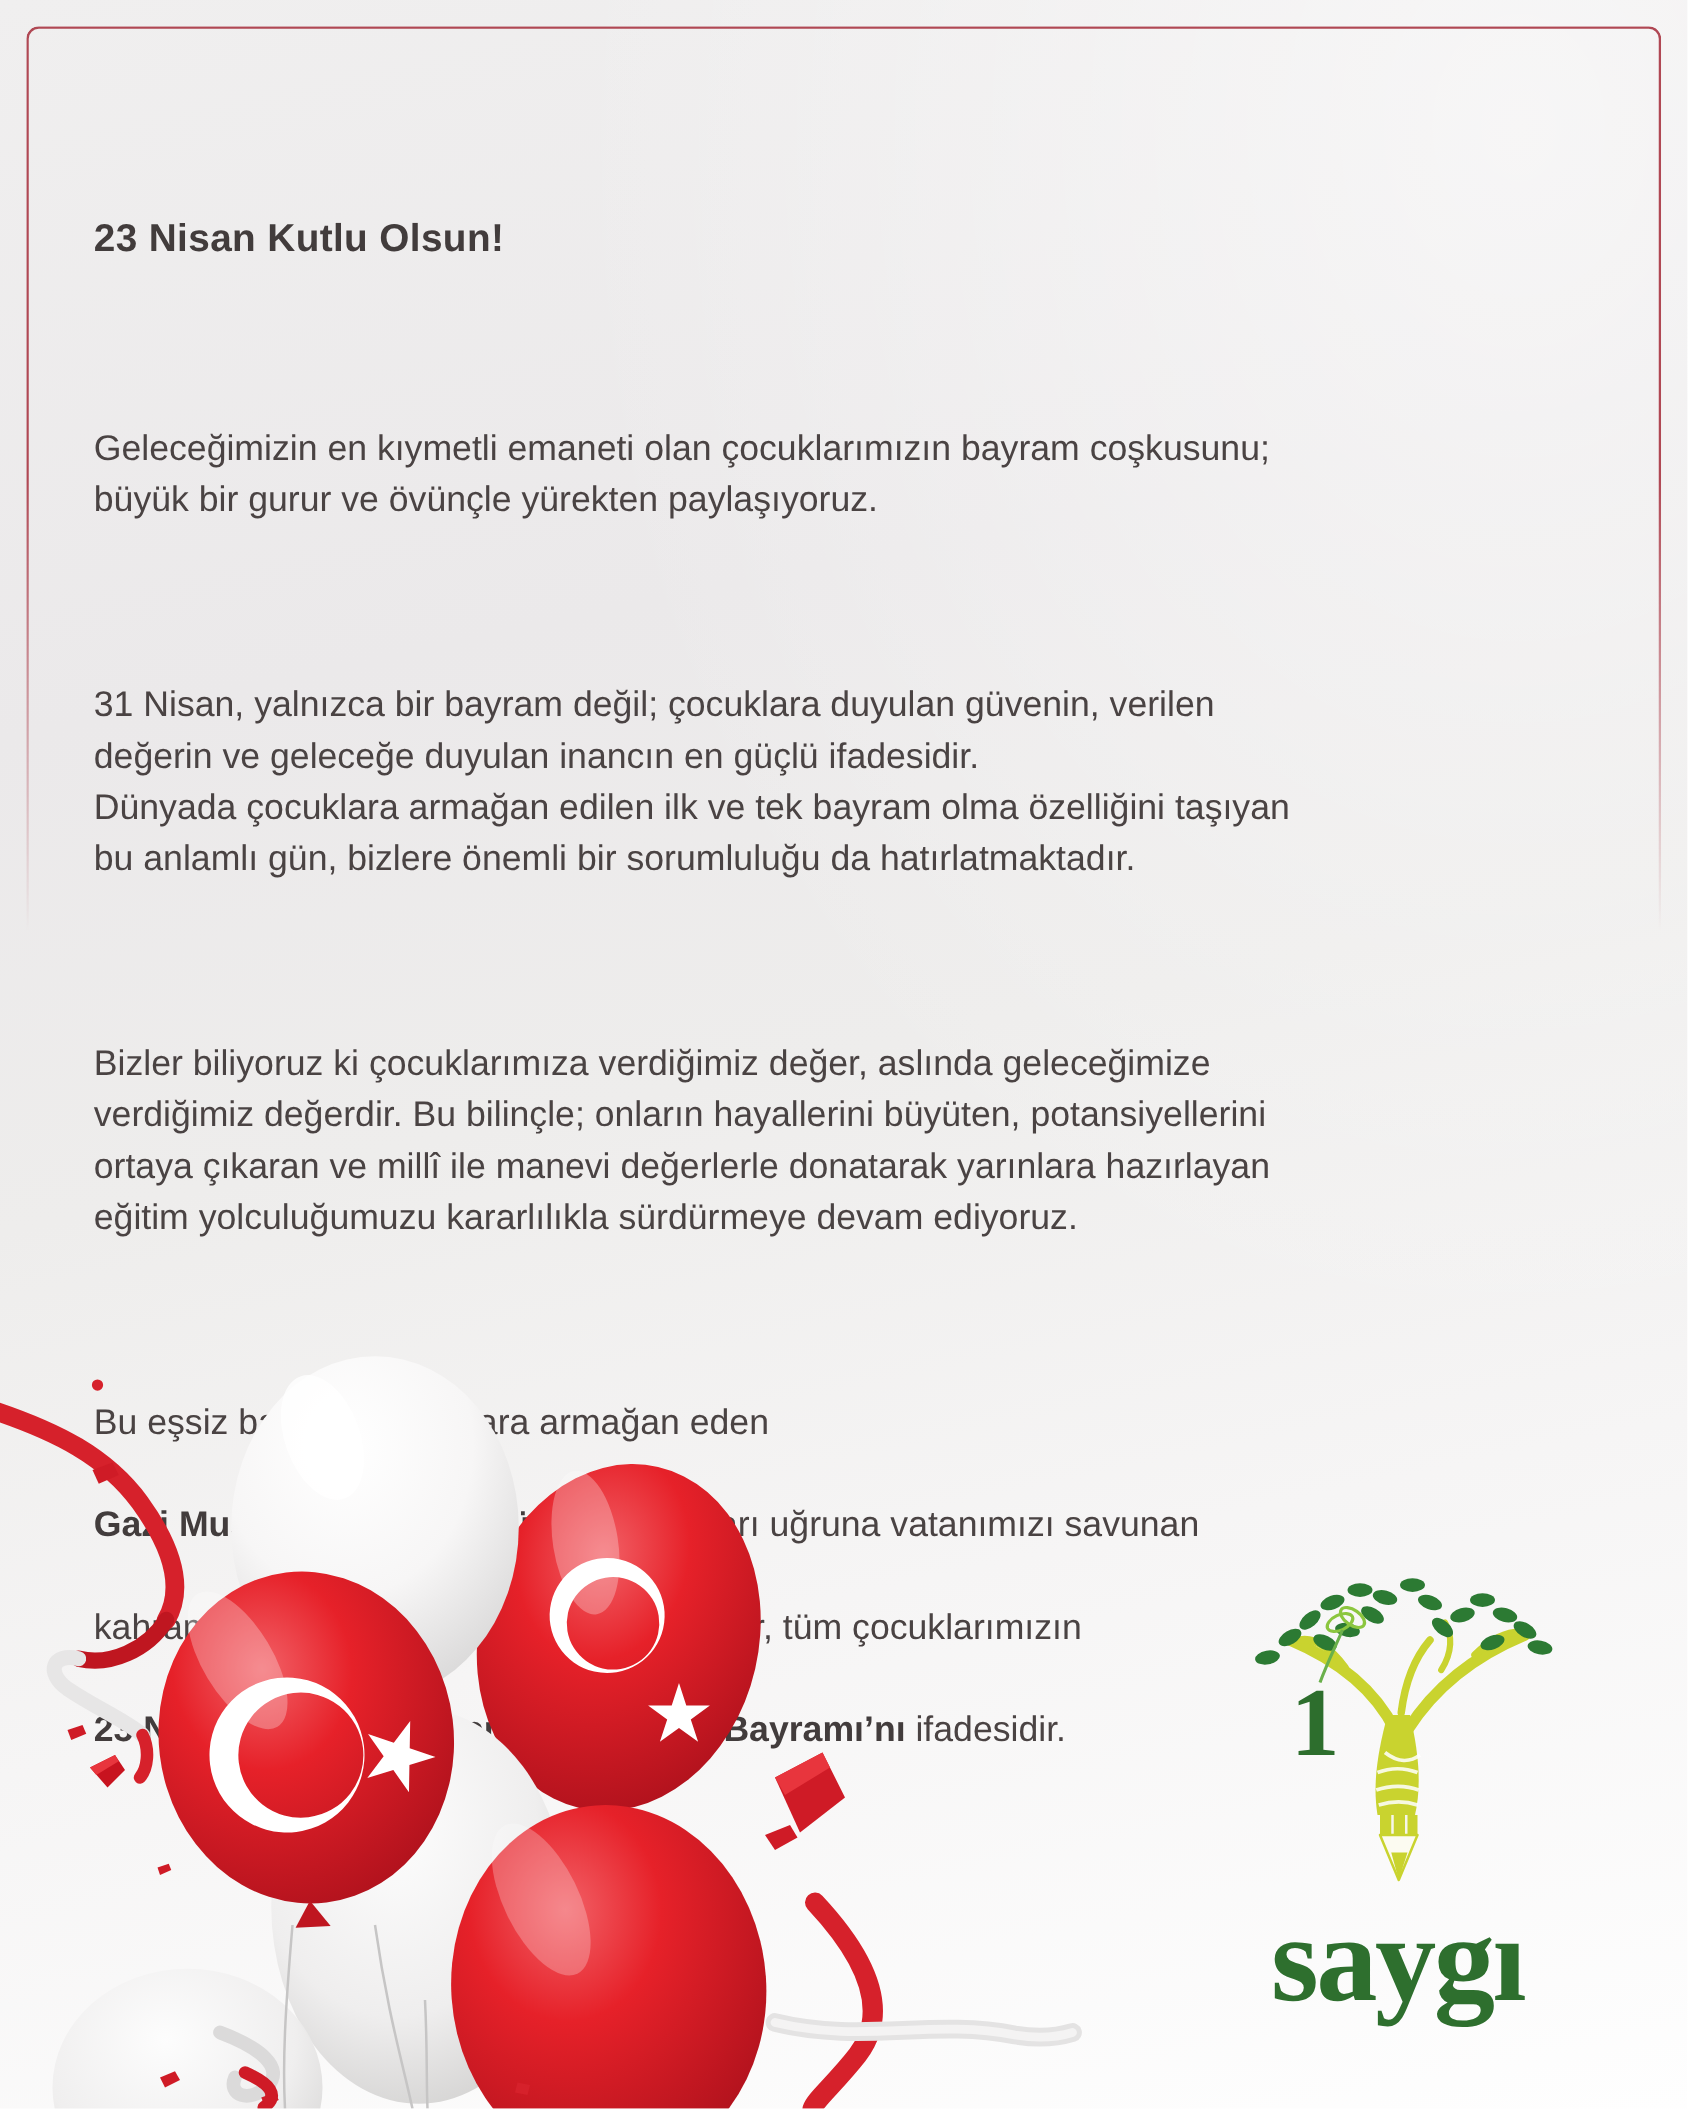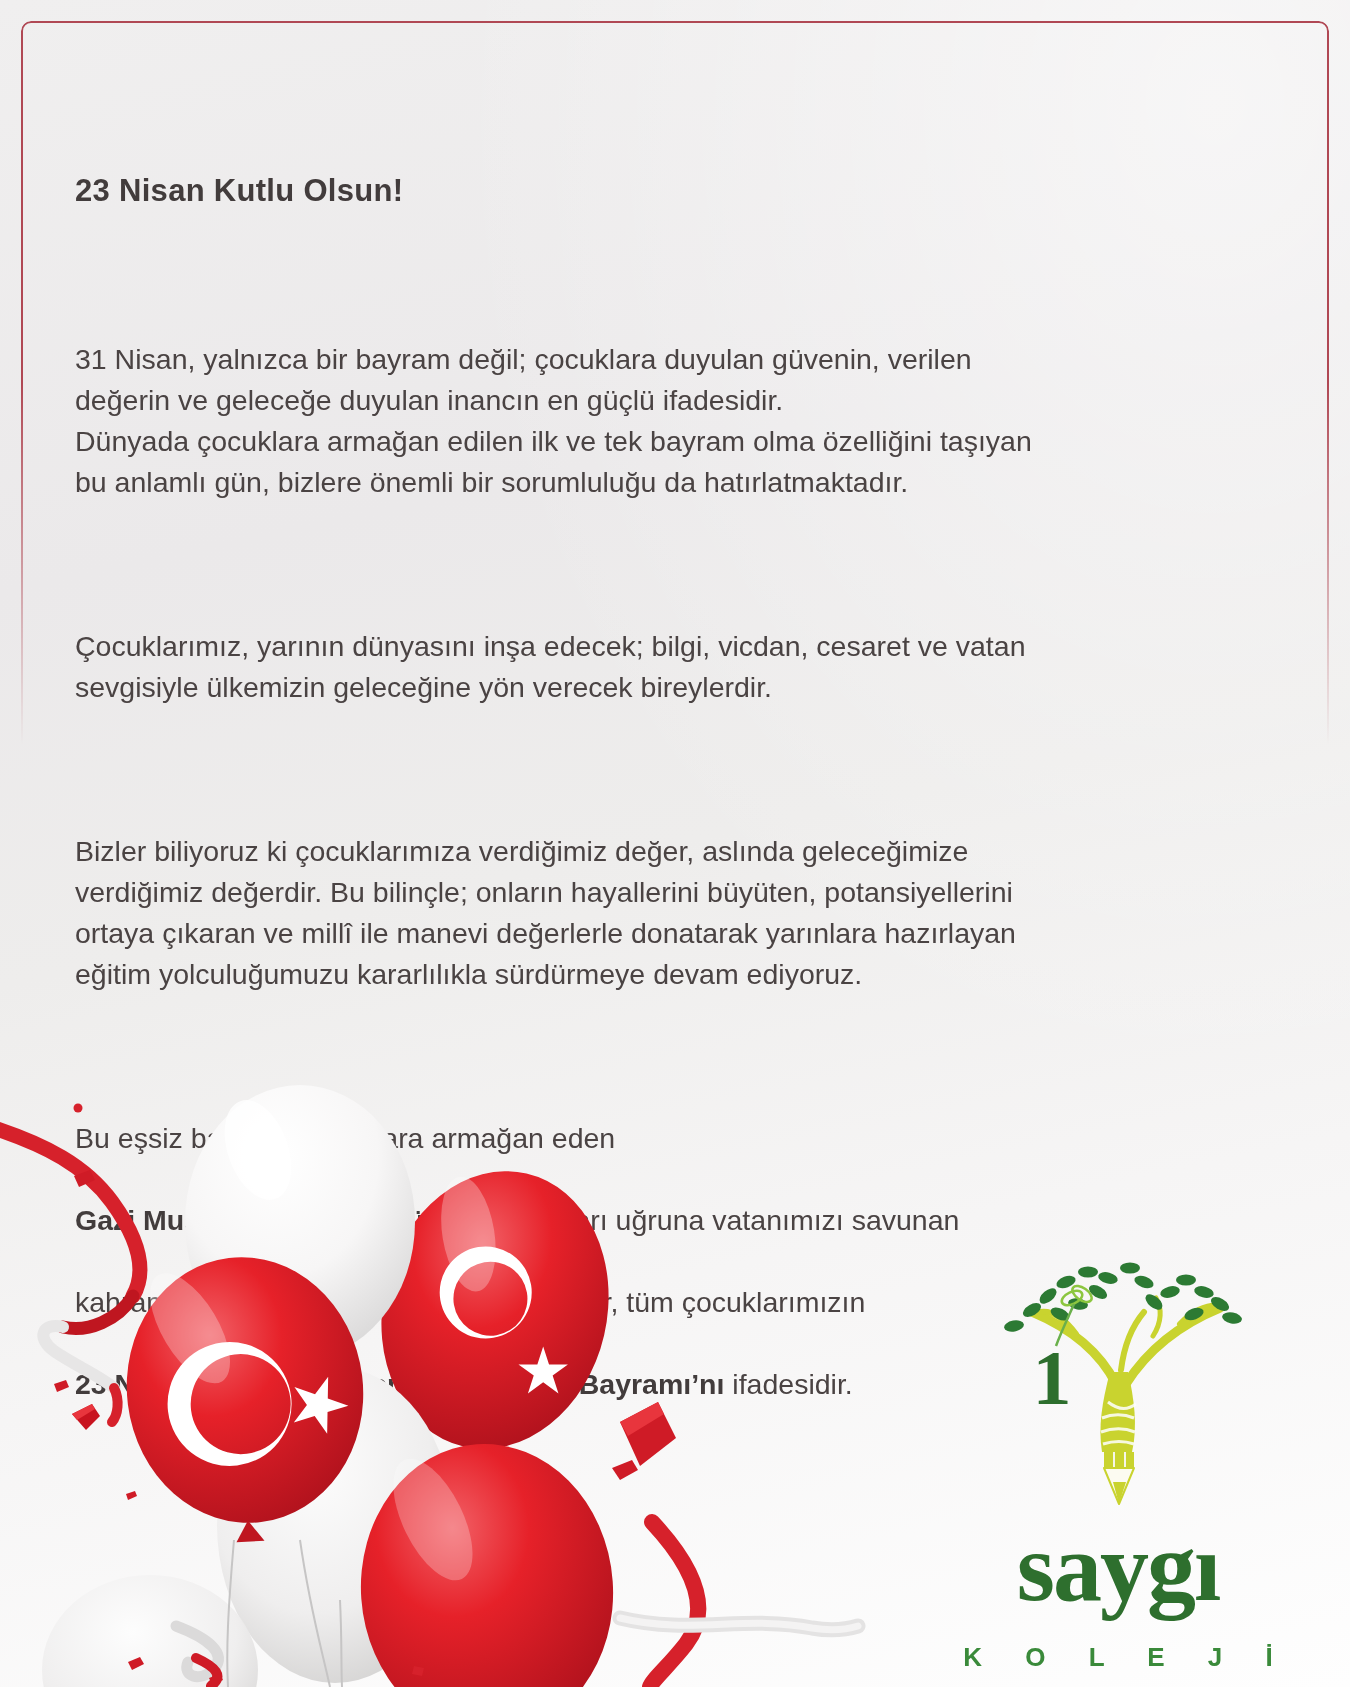--- a/index.html
+++ b/index.html
@@ -49,26 +49,26 @@
 </style>
 </head>
 <body>
 
 <div class="poster">
 
   <div class="frame"></div>
 
   <div class="content">
     <h1 class="title">23 Nisan Kutlu Olsun!</h1>
+    <p class="para">Geleceğimizin en kıymetli emaneti olan çocuklarımızın bayram coşkusunu;
+büyük bir gurur ve övünçle yürekten paylaşıyoruz.</p>
     <p class="para">31 Nisan, yalnızca bir bayram değil; çocuklara duyulan güvenin, verilen
 değerin ve geleceğe duyulan inancın en güçlü ifadesidir.
 Dünyada çocuklara armağan edilen ilk ve tek bayram olma özelliğini taşıyan
 bu anlamlı gün, bizlere önemli bir sorumluluğu da hatırlatmaktadır.</p>
-    <p class="para">Çocuklarımız, yarının dünyasını inşa edecek; bilgi, vicdan, cesaret ve vatan
-sevgisiyle ülkemizin geleceğine yön verecek bireylerdir.</p>
     <p class="para">Bizler biliyoruz ki çocuklarımıza verdiğimiz değer, aslında geleceğimize
 verdiğimiz değerdir. Bu bilinçle; onların hayallerini büyüten, potansiyellerini
 ortaya çıkaran ve millî ile manevi değerlerle donatarak yarınlara hazırlayan
 eğitim yolculuğumuzu kararlılıkla sürdürmeye devam ediyoruz.</p>
     <p class="para"><span>Bu eşsiz bayramı çocuklara armağan eden</span><br>
 <b>Gazi Mustafa Kemal Atatürk’ü</b><span> ve canları uğruna vatanımızı savunan</span><br>
 <span>kahramanlarımızı saygı ve minnetle anıyor, tüm çocuklarımızın</span><br>
 <b>23 Nisan Ulusal Egemenlik ve Çocuk Bayramı’nı</b><span> ifadesidir.</span></p>
     
   </div>
@@ -206,16 +206,15 @@
         <path d="M165,230 L178,230 L171,252 Z" fill="#c9d32f"></path>
       </g>
       <g>
         <text x="104" y="152" text-anchor="middle" font-family="Liberation Serif, DejaVu Serif, serif" font-size="78" font-weight="bold" fill="#2d6e2d">1</text>
         <ellipse cx="124" cy="46" rx="11" ry="6" fill="none" stroke="#8cc63f" stroke-width="2.5" transform="rotate(-25 124 46)"></ellipse>
         <ellipse cx="134" cy="42" rx="11" ry="6" fill="none" stroke="#8cc63f" stroke-width="2.5" transform="rotate(35 134 42)"></ellipse>
         <path d="M126,52 C120,66 114,78 108,94" fill="none" stroke="#6ab04b" stroke-width="2.5"></path>
       </g>
     </svg>
     <div class="logo-brand">saygı</div><br>
-    <div class="logo-sub">K O L E J İ</div>
   </div>
 
 </div>
 
 </body></html>

